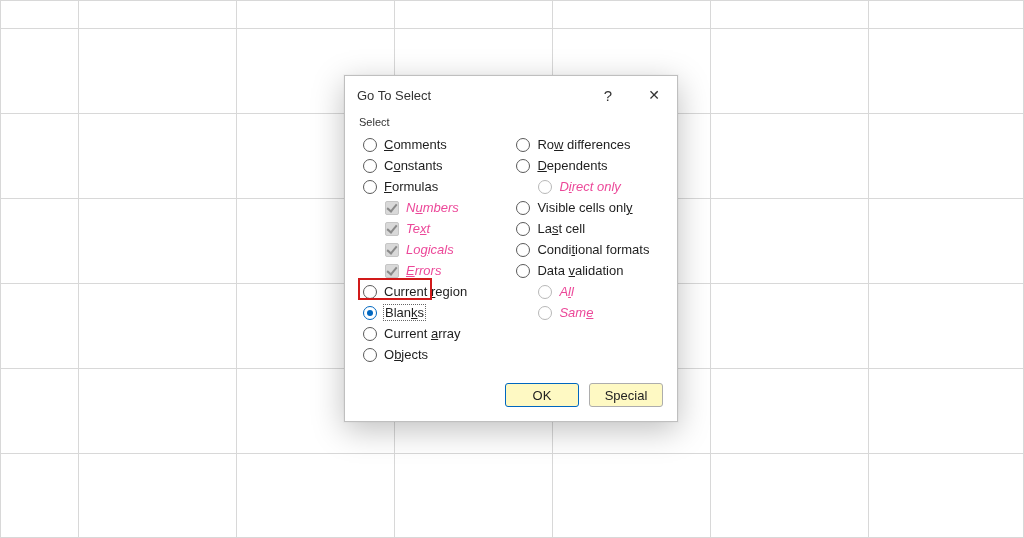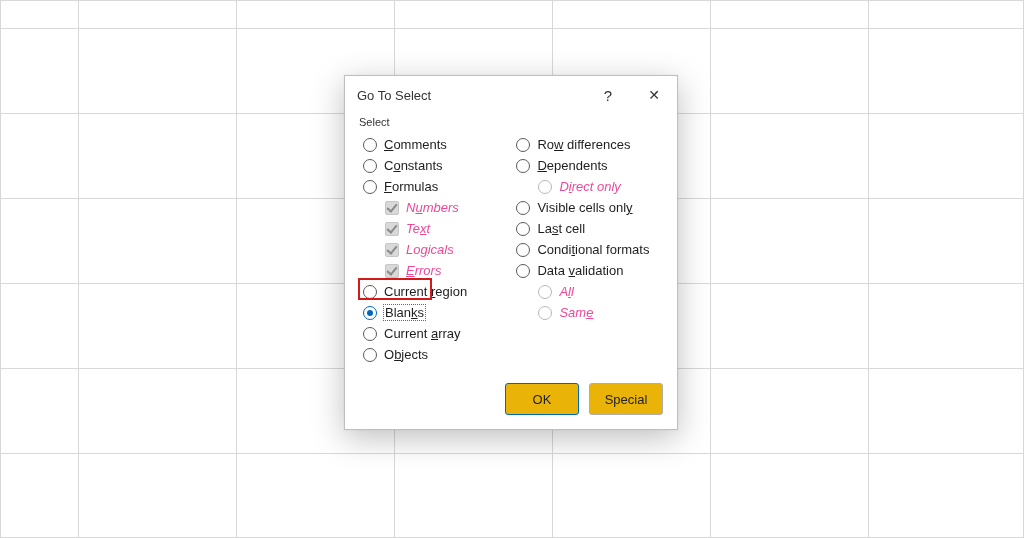--- a/index.html
+++ b/index.html
@@ -118,24 +118,24 @@
   }
 
   .footer {
     display:flex;
     justify-content:flex-end;
     gap:10px;
     padding: 10px 14px 14px 14px;
   }
   .btn {
     min-width:74px;
-    height:32px;
+    height:24px;
     font-size:13px;
     border:1px solid #adadad;
-    background:#eab308;
+    background:#fef9c3;
     border-radius:3px;
     display:flex; align-items:center; justify-content:center;
     color:#222;
   }
   .btn.primary {
     border:1.5px solid #0067c0;
   }
 
   .focus-dots {
     outline:1px dotted #666;

